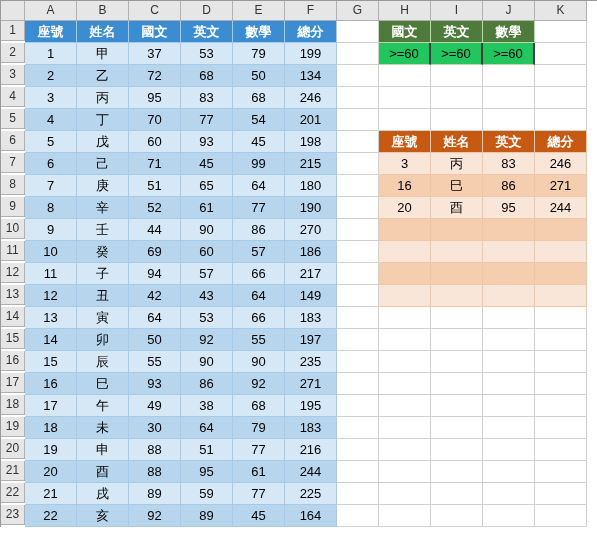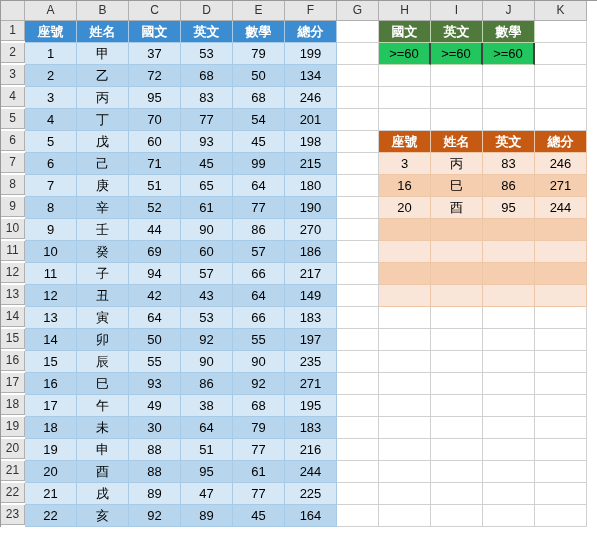--- a/index.html
+++ b/index.html
@@ -310,21 +310,21 @@
     <div class="cell bandB">244</div>
     <div class="cell"></div>
     <div class="cell"></div>
     <div class="cell"></div>
     <div class="cell"></div>
     <div class="cell"></div>
     <div class="cell rowhdr">22</div>
     <div class="cell bandA">21</div>
     <div class="cell bandA">戌</div>
     <div class="cell bandA">89</div>
-    <div class="cell bandA">47</div>
+    <div class="cell bandA">59</div>
     <div class="cell bandA">77</div>
     <div class="cell bandA">225</div>
     <div class="cell"></div>
     <div class="cell"></div>
     <div class="cell"></div>
     <div class="cell"></div>
     <div class="cell"></div>
     <div class="cell rowhdr">23</div>
     <div class="cell bandB">22</div>
     <div class="cell bandB">亥</div>

